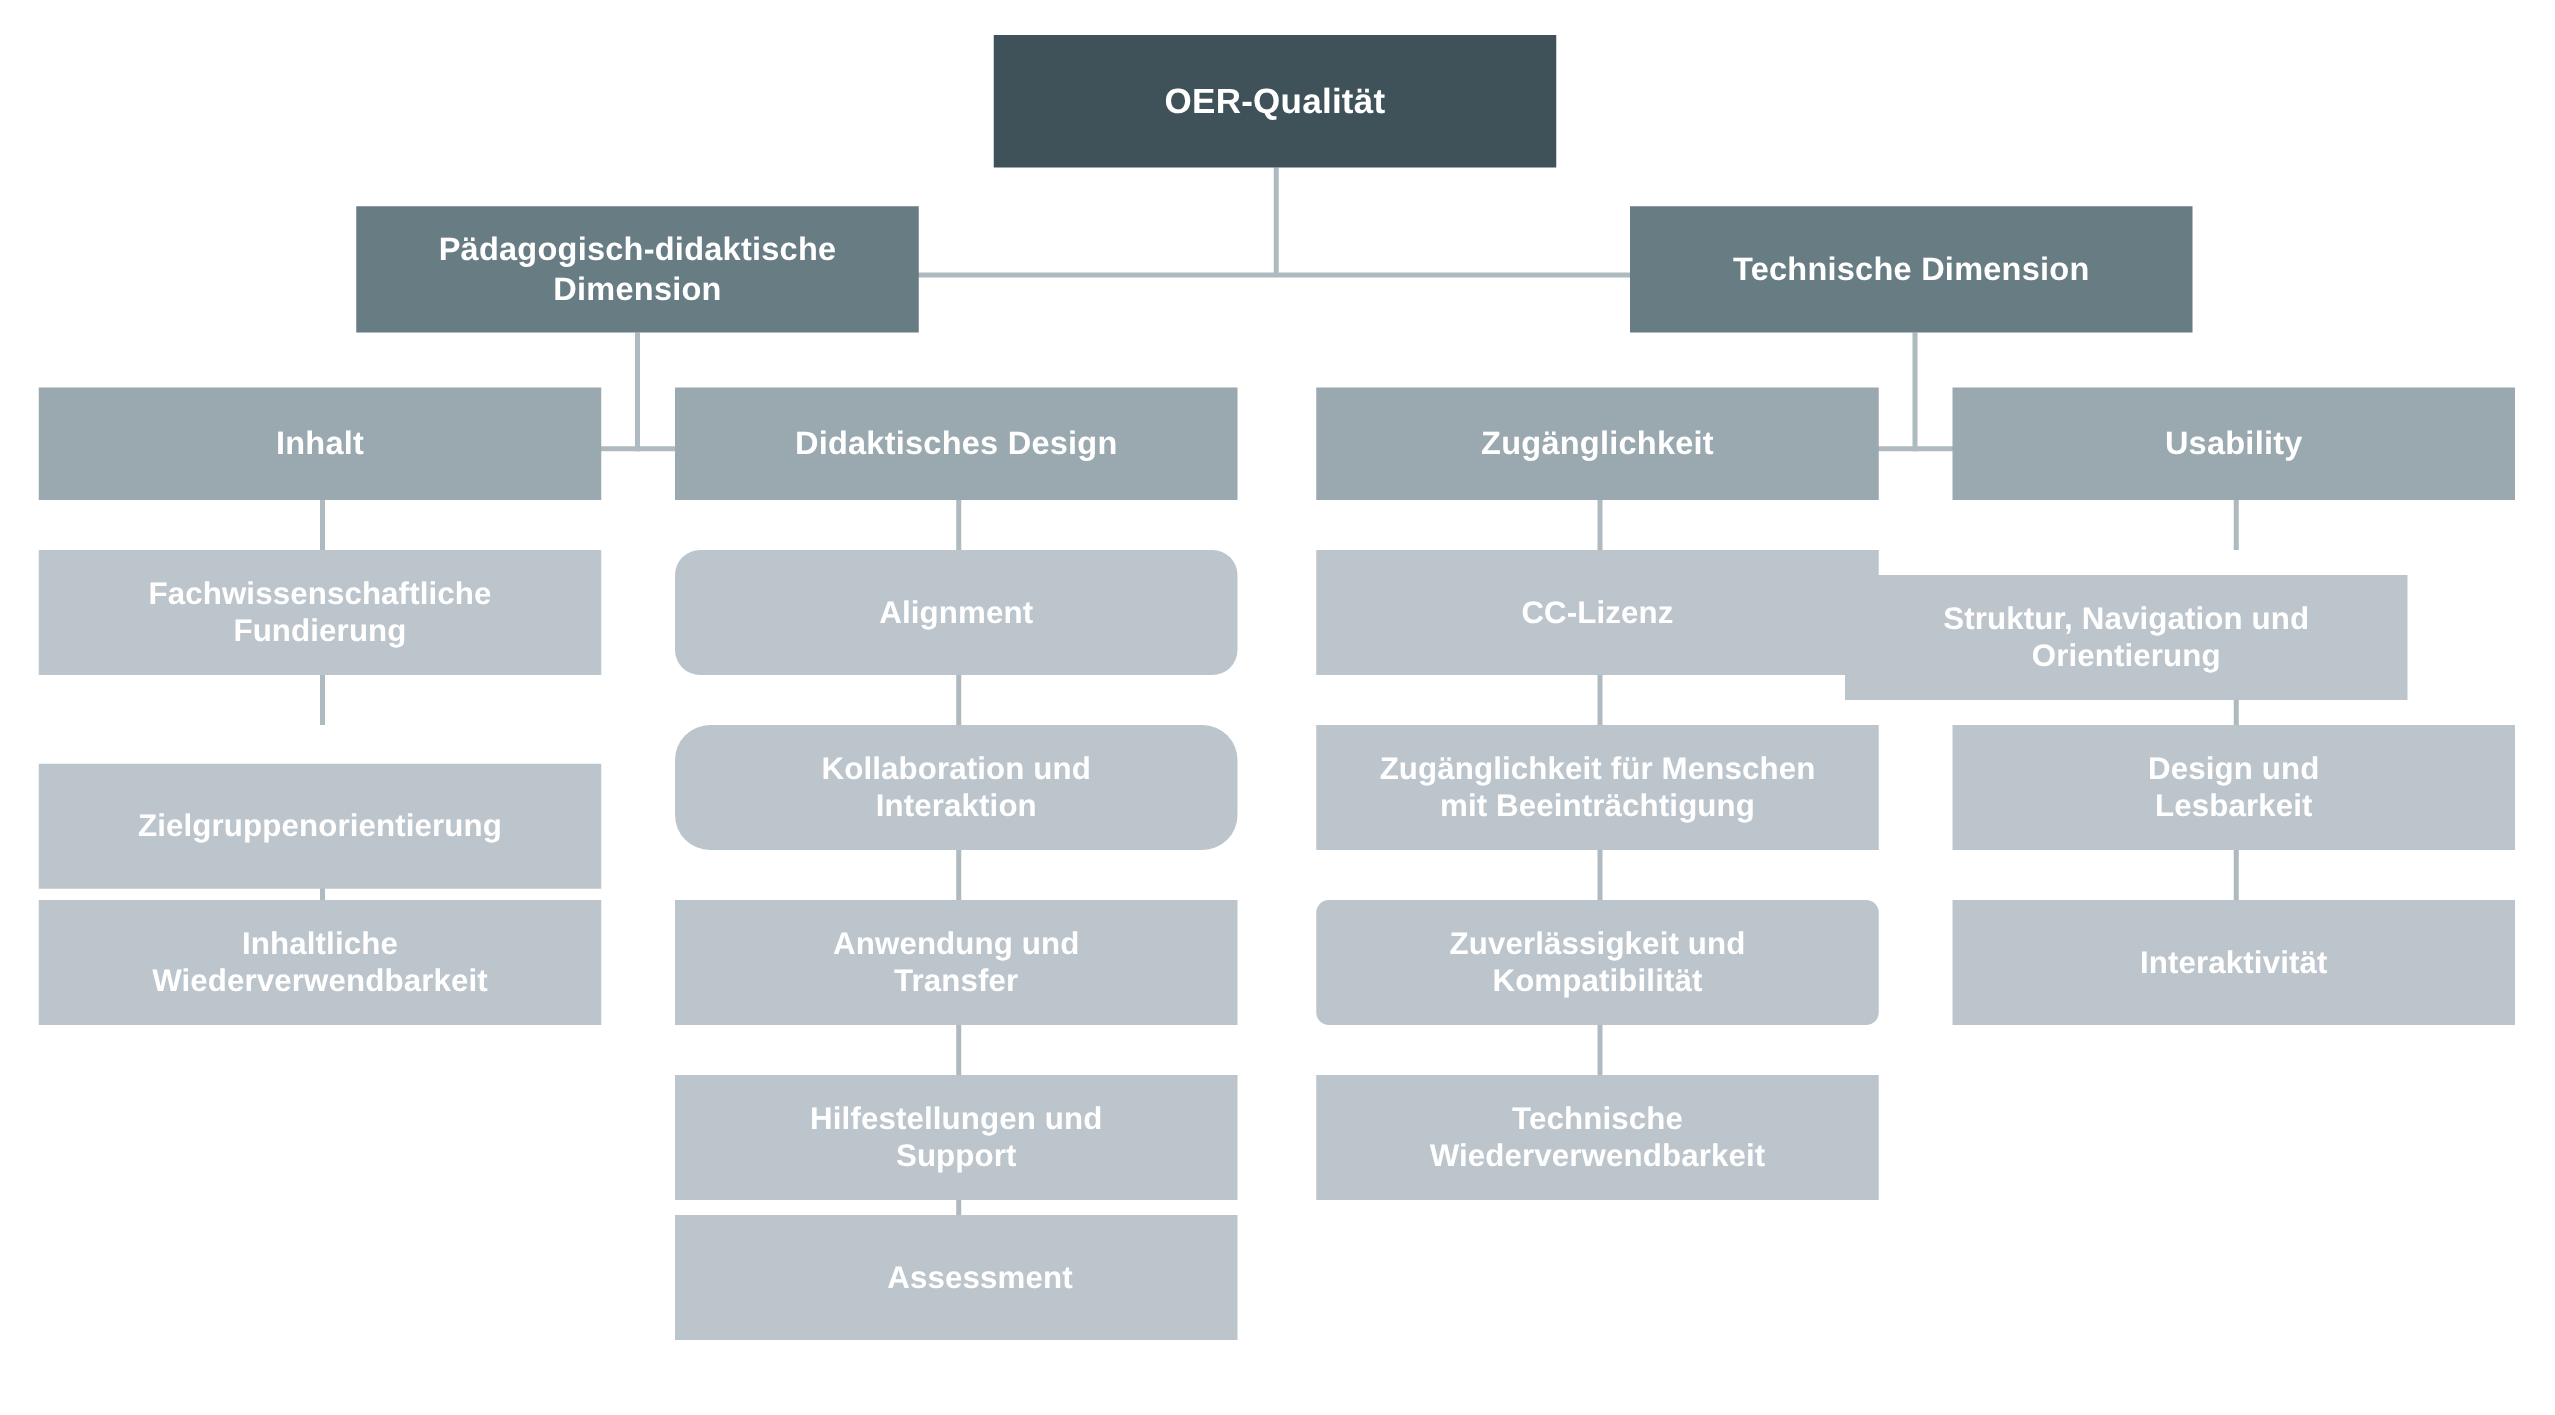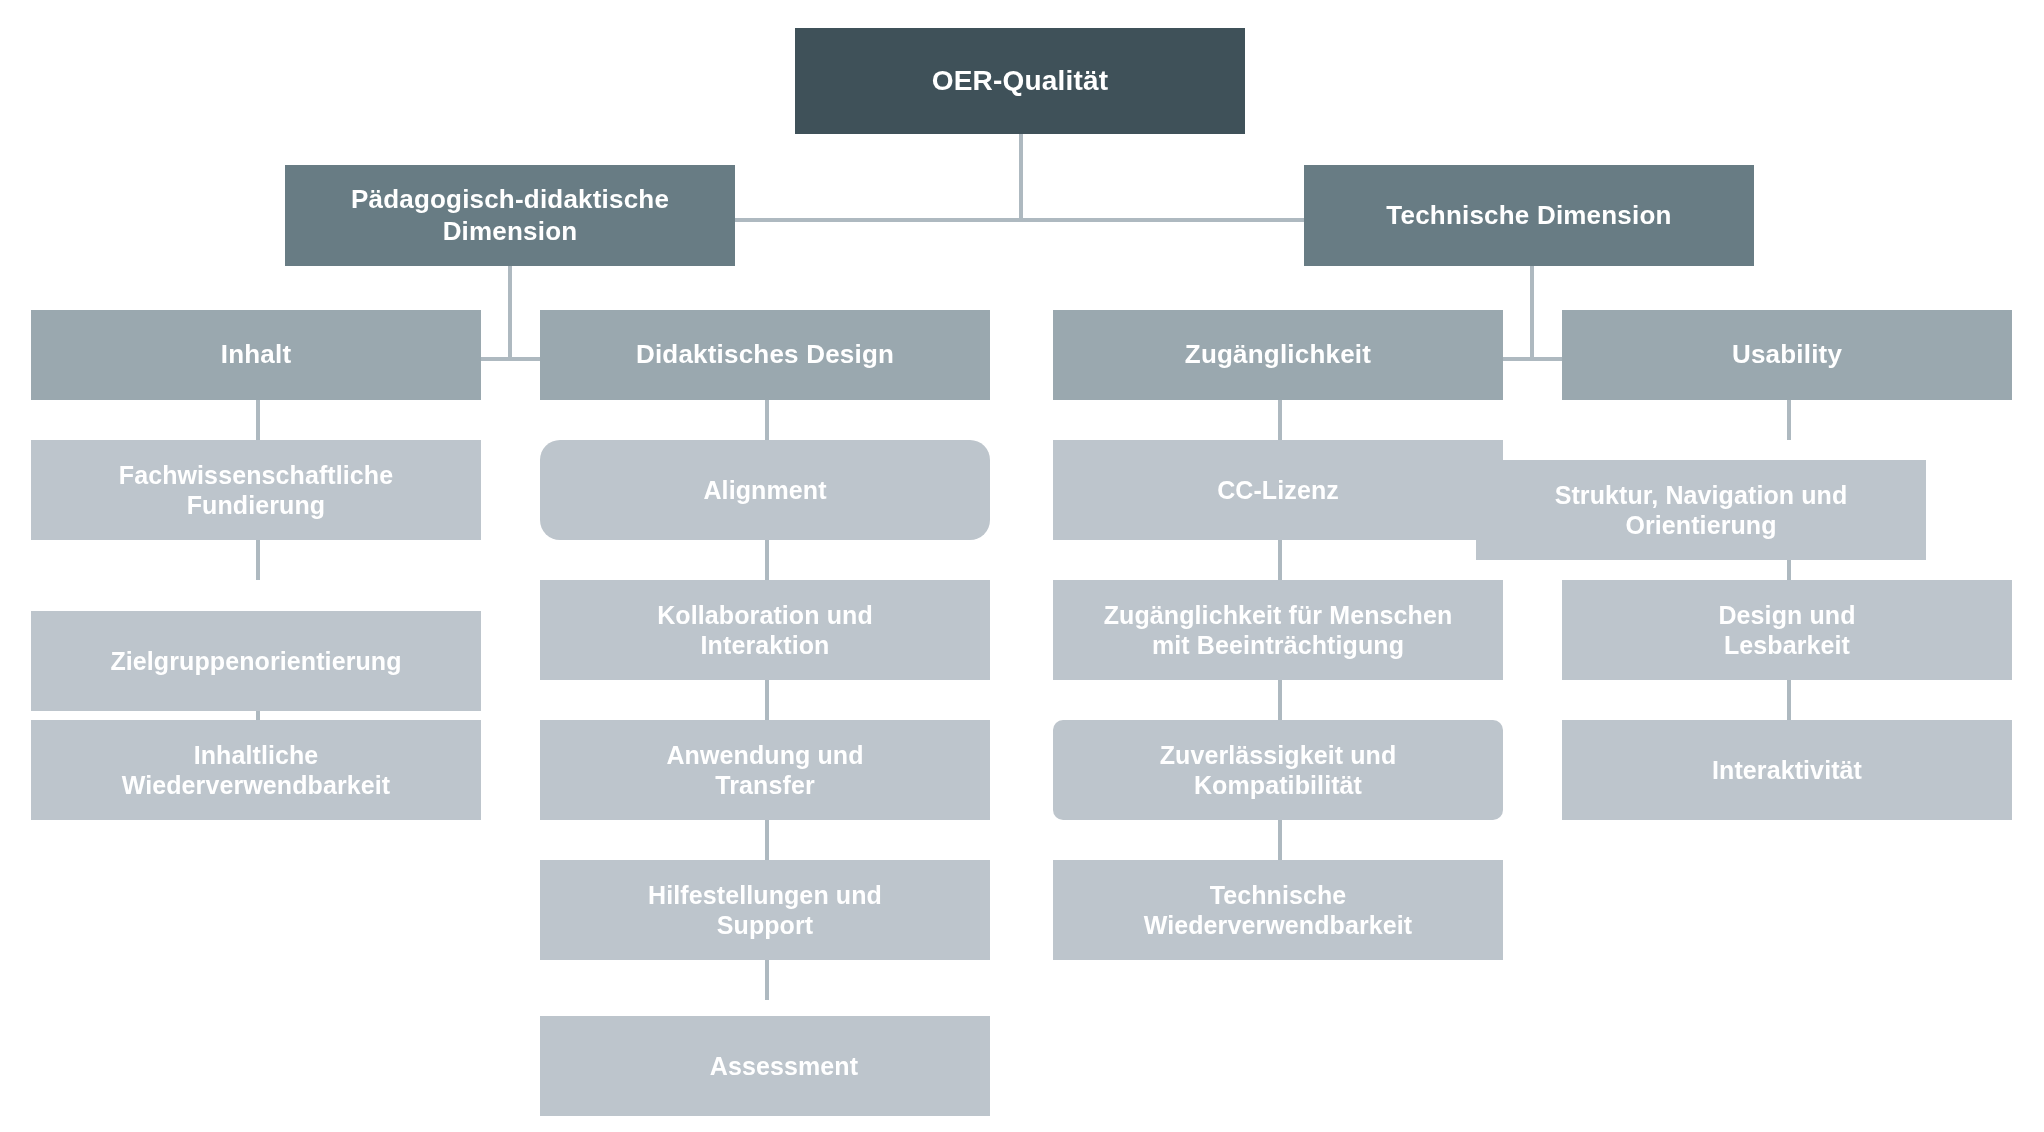--- a/index.html
+++ b/index.html
@@ -131,33 +131,33 @@
     <span class="label">Zielgruppenorientierung</span>
   </div>
   <div class="node lvl-leaf" style="left:31px; top:720px; width:450px; height:100px;">
     <span class="label">Inhaltliche
 Wiederverwendbarkeit</span>
   </div>
 
   <div class="node lvl-leaf" style="left:540px; top:440px; width:450px; height:100px;border-radius:20px;">
     <span class="label">Alignment</span>
   </div>
-  <div class="node lvl-leaf" style="left:540px; top:580px; width:450px; height:100px;">
+  <div class="node lvl-leaf" style="left:540px; top:580px; width:450px; height:100px;border-radius:28px;">
     <span class="label">Kollaboration und
 Interaktion</span>
   </div>
   <div class="node lvl-leaf" style="left:540px; top:860px; width:450px; height:100px;">
     <span class="label">Hilfestellungen und
 Support</span>
   </div>
   <div class="node lvl-leaf" style="left:540px; top:720px; width:450px; height:100px;">
     <span class="label">Anwendung und
 Transfer</span>
   </div>
-  <div class="node lvl-leaf" style="left:540px; top:1016px; width:450px; height:100px;padding-left:48px;">
+  <div class="node lvl-leaf" style="left:540px; top:972px; width:450px; height:100px;padding-left:48px;">
     <span class="label">Assessment</span>
   </div>
 
   <div class="node lvl-leaf" style="left:1053px; top:440px; width:450px; height:100px;">
     <span class="label">CC-Lizenz</span>
   </div>
   <div class="node lvl-leaf" style="left:1053px; top:580px; width:450px; height:100px;">
     <span class="label">Zugänglichkeit für Menschen
 mit Beeinträchtigung</span>
   </div>

